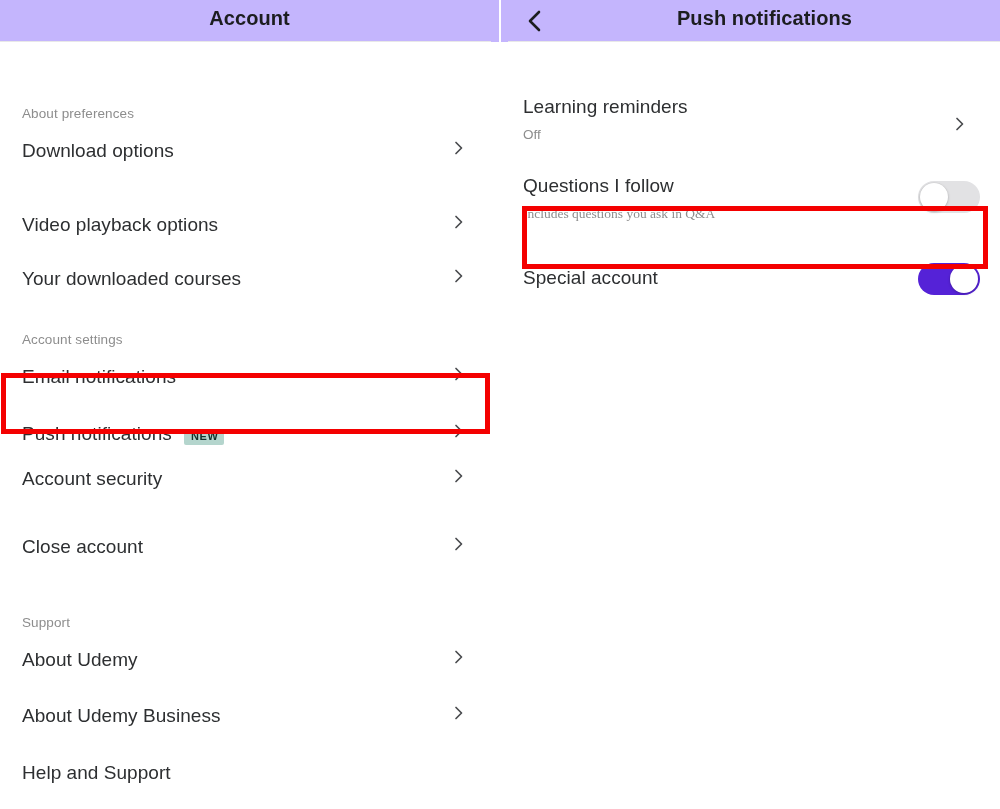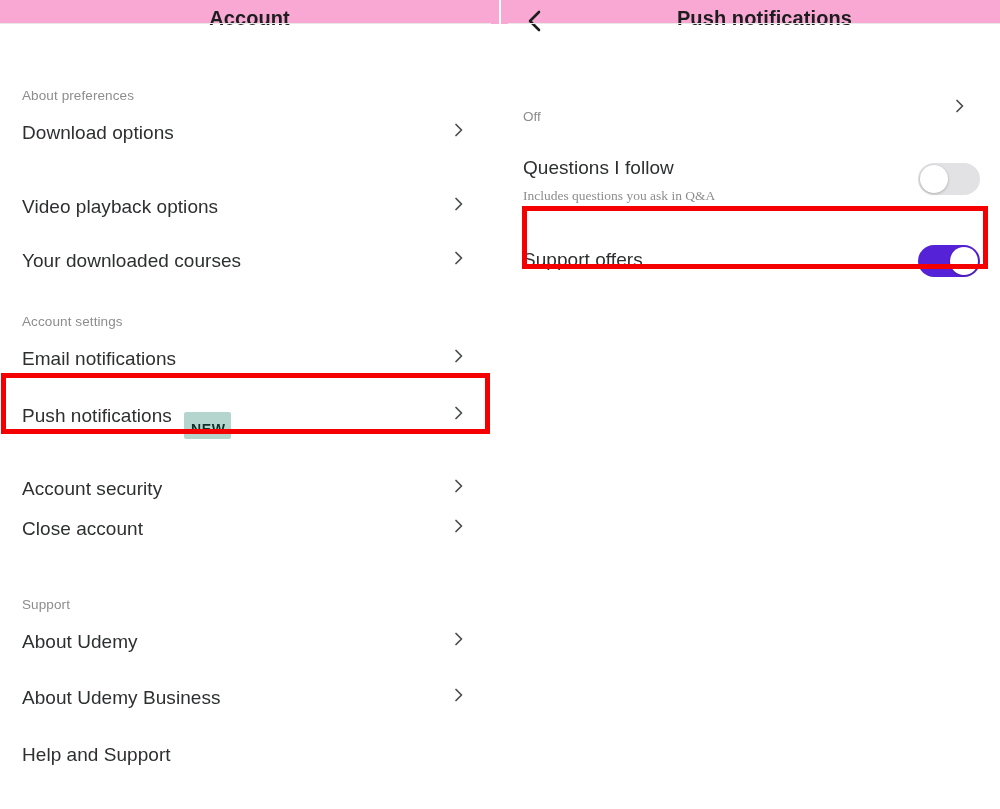--- a/index.html
+++ b/index.html
@@ -28,22 +28,22 @@
     height: 809px;
     background: #ffffff;
     overflow: hidden;
   }
   .panel-left  { left: 0;   width: 499px; }
   .panel-right { left: 501px; width: 499px; }
 
   
   .panel-header {
     position: relative;
-    height: 24px;
-    background: #f9a8d4;
+    height: 42px;
+    background: #c4b5fd;
   }
   .panel-header::after {
     content: "";
     position: absolute;
     left: 0;
     right: 8px;
     bottom: 0;
     height: 1px;
     background: #e8e8e8;
   }
@@ -119,24 +119,24 @@
     width: 16px;
     height: 16px;
   }
   .chev svg { display: block; }
 
   
   .badge-new {
     position: absolute;
     background: #b4d5cd;
     color: #13312b;
-    font-size: 14px;
+    font-size: 11px;
     font-weight: 700;
     letter-spacing: 0.6px;
-    padding: 10px 6px 3px 7px;
+    padding: 1px 6px 3px 7px;
     border-radius: 2px;
     line-height: 1;
   }
 
   
   .toggle {
     position: absolute;
     width: 62px;
     height: 32px;
     border-radius: 16px;
@@ -165,21 +165,21 @@
   }
 
   
   #lbl-video-pref  { top: 64px; }
   #row-download    { top: 98px; }
   #row-playback    { top: 172px; text-align: center; }
   #row-downloaded  { top: 211px; margin-top: 15px; }
   #lbl-acct-set    { top: 290px; }
   #row-email       { top: 324px; }
   #row-push        { top: 381px; }
-  #row-security    { top: 454px; text-decoration: underline; }
+  #row-security    { top: 426px; text-decoration: underline; }
   #row-close       { top: 494px; }
   #lbl-support     { top: 573px; }
   #row-about       { top: 607px; }
   #row-about-biz   { top: 663px; }
   #row-help        { top: 720px; }
 
   
   #row-learning    { top: 52px; height: 62px; }
   #row-questions   { top: 131px; height: 62px; }
   #row-special     { top: 216px; height: 44px; }
@@ -303,38 +303,39 @@
               <path d="M14 3 L5 12 L14 21" fill="none" stroke="#1c1d1f" stroke-width="2.6" stroke-linecap="round" stroke-linejoin="round"></path>
             </svg>
         </span>
       </div>
       <div class="header-title">Push notifications</div>
     </div>
 
     <div class="list">
 
       <div class="row" id="row-learning">
+        <div class="row-label" style="top:2px;">Learning reminders</div>
         <div class="row-sub" style="top:33px;">Off</div>
         <div class="chev" style="right:32px; top:22px;">
           <svg width="16" height="16" viewBox="0 0 16 16">
               <path d="M5 2.5 L10.5 8 L5 13.5" fill="none" stroke="#4a4c4f" stroke-width="1.7" stroke-linecap="round" stroke-linejoin="round"></path>
             </svg>
         </div>
       </div>
 
       <div class="row" id="row-questions">
         <div class="row-label" style="top:2px;">Questions I follow</div>
         <div class="row-sub" style="top:33px;font-family:Liberation Serif, serif;">Includes questions you ask in Q&amp;A</div>
         <div class="toggle off" style="right:20px; top:8px;">
           <div class="knob"></div>
         </div>
       </div>
 
       <div class="row" id="row-special">
-        <div class="row-label" style="top:9px;">Support offers</div>
+        <div class="row-label" style="top:9px;">Special account</div>
         <div class="toggle on" style="right:20px; top:5px;">
           <div class="knob"></div>
         </div>
       </div>
 
     </div>
 
     <div class="red-box" id="box-special" style="left: 21px; top: 206px; width: 466px; height: 63px;"></div>
   </div>
 

